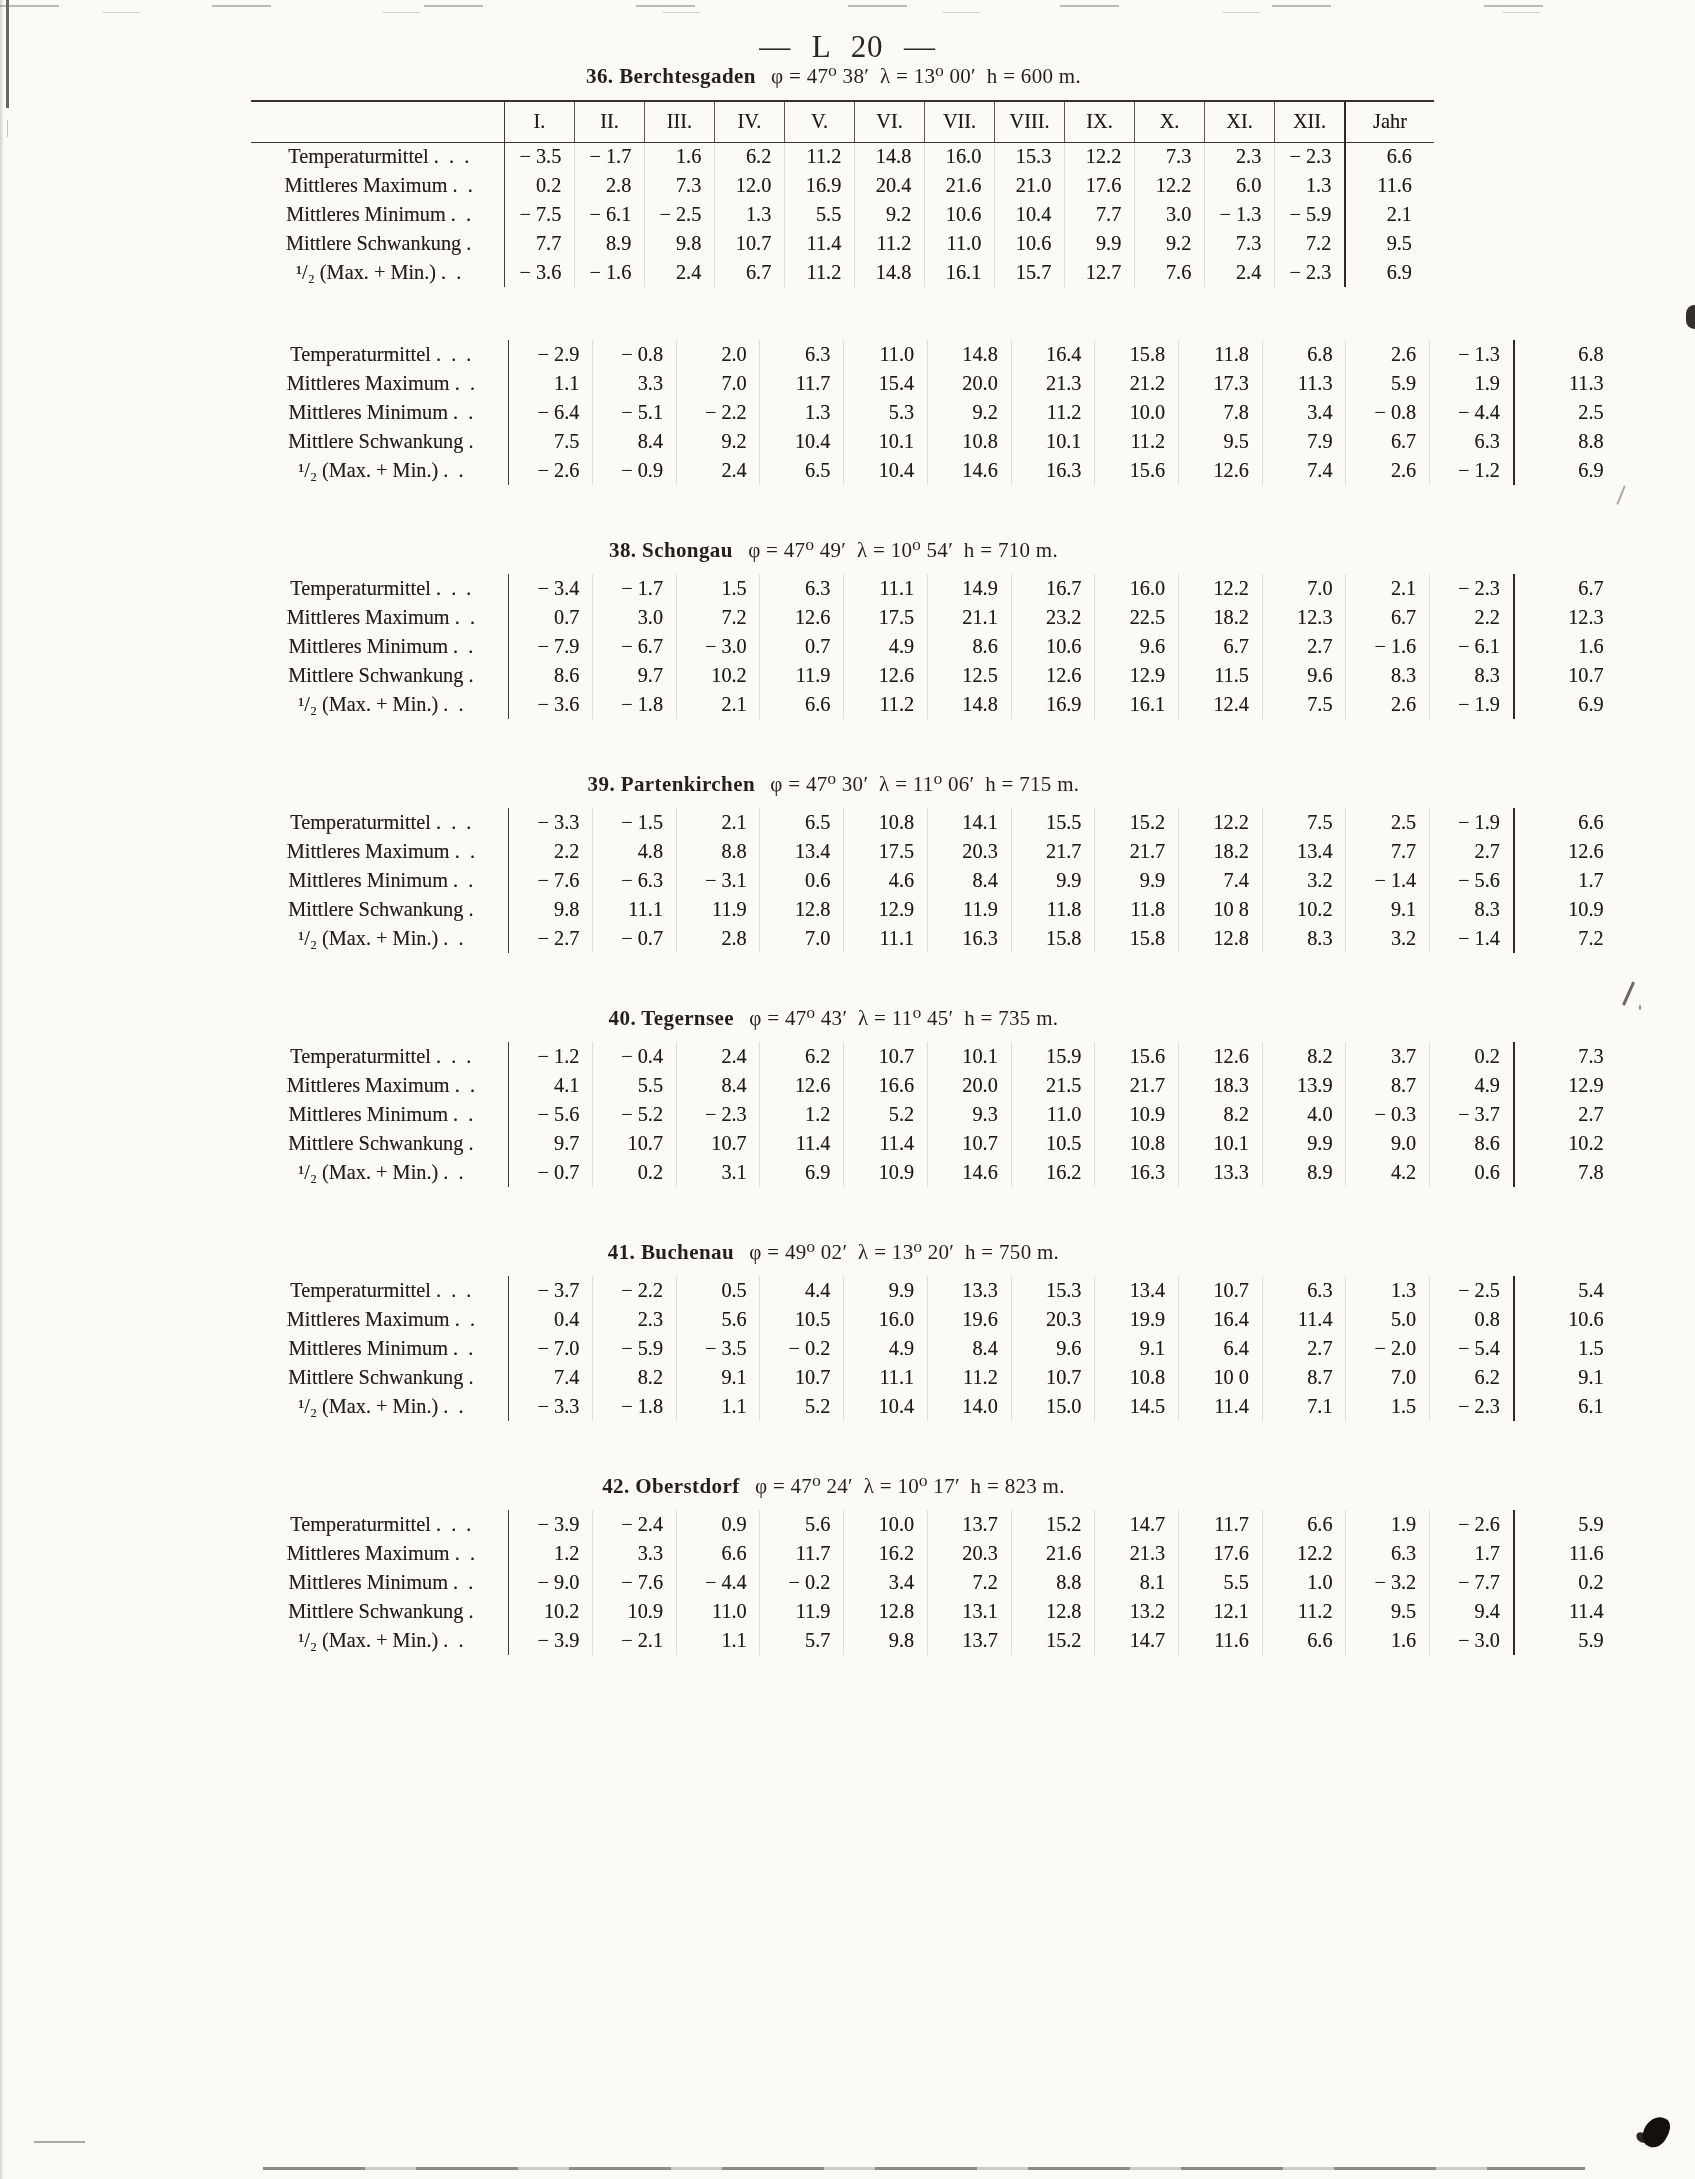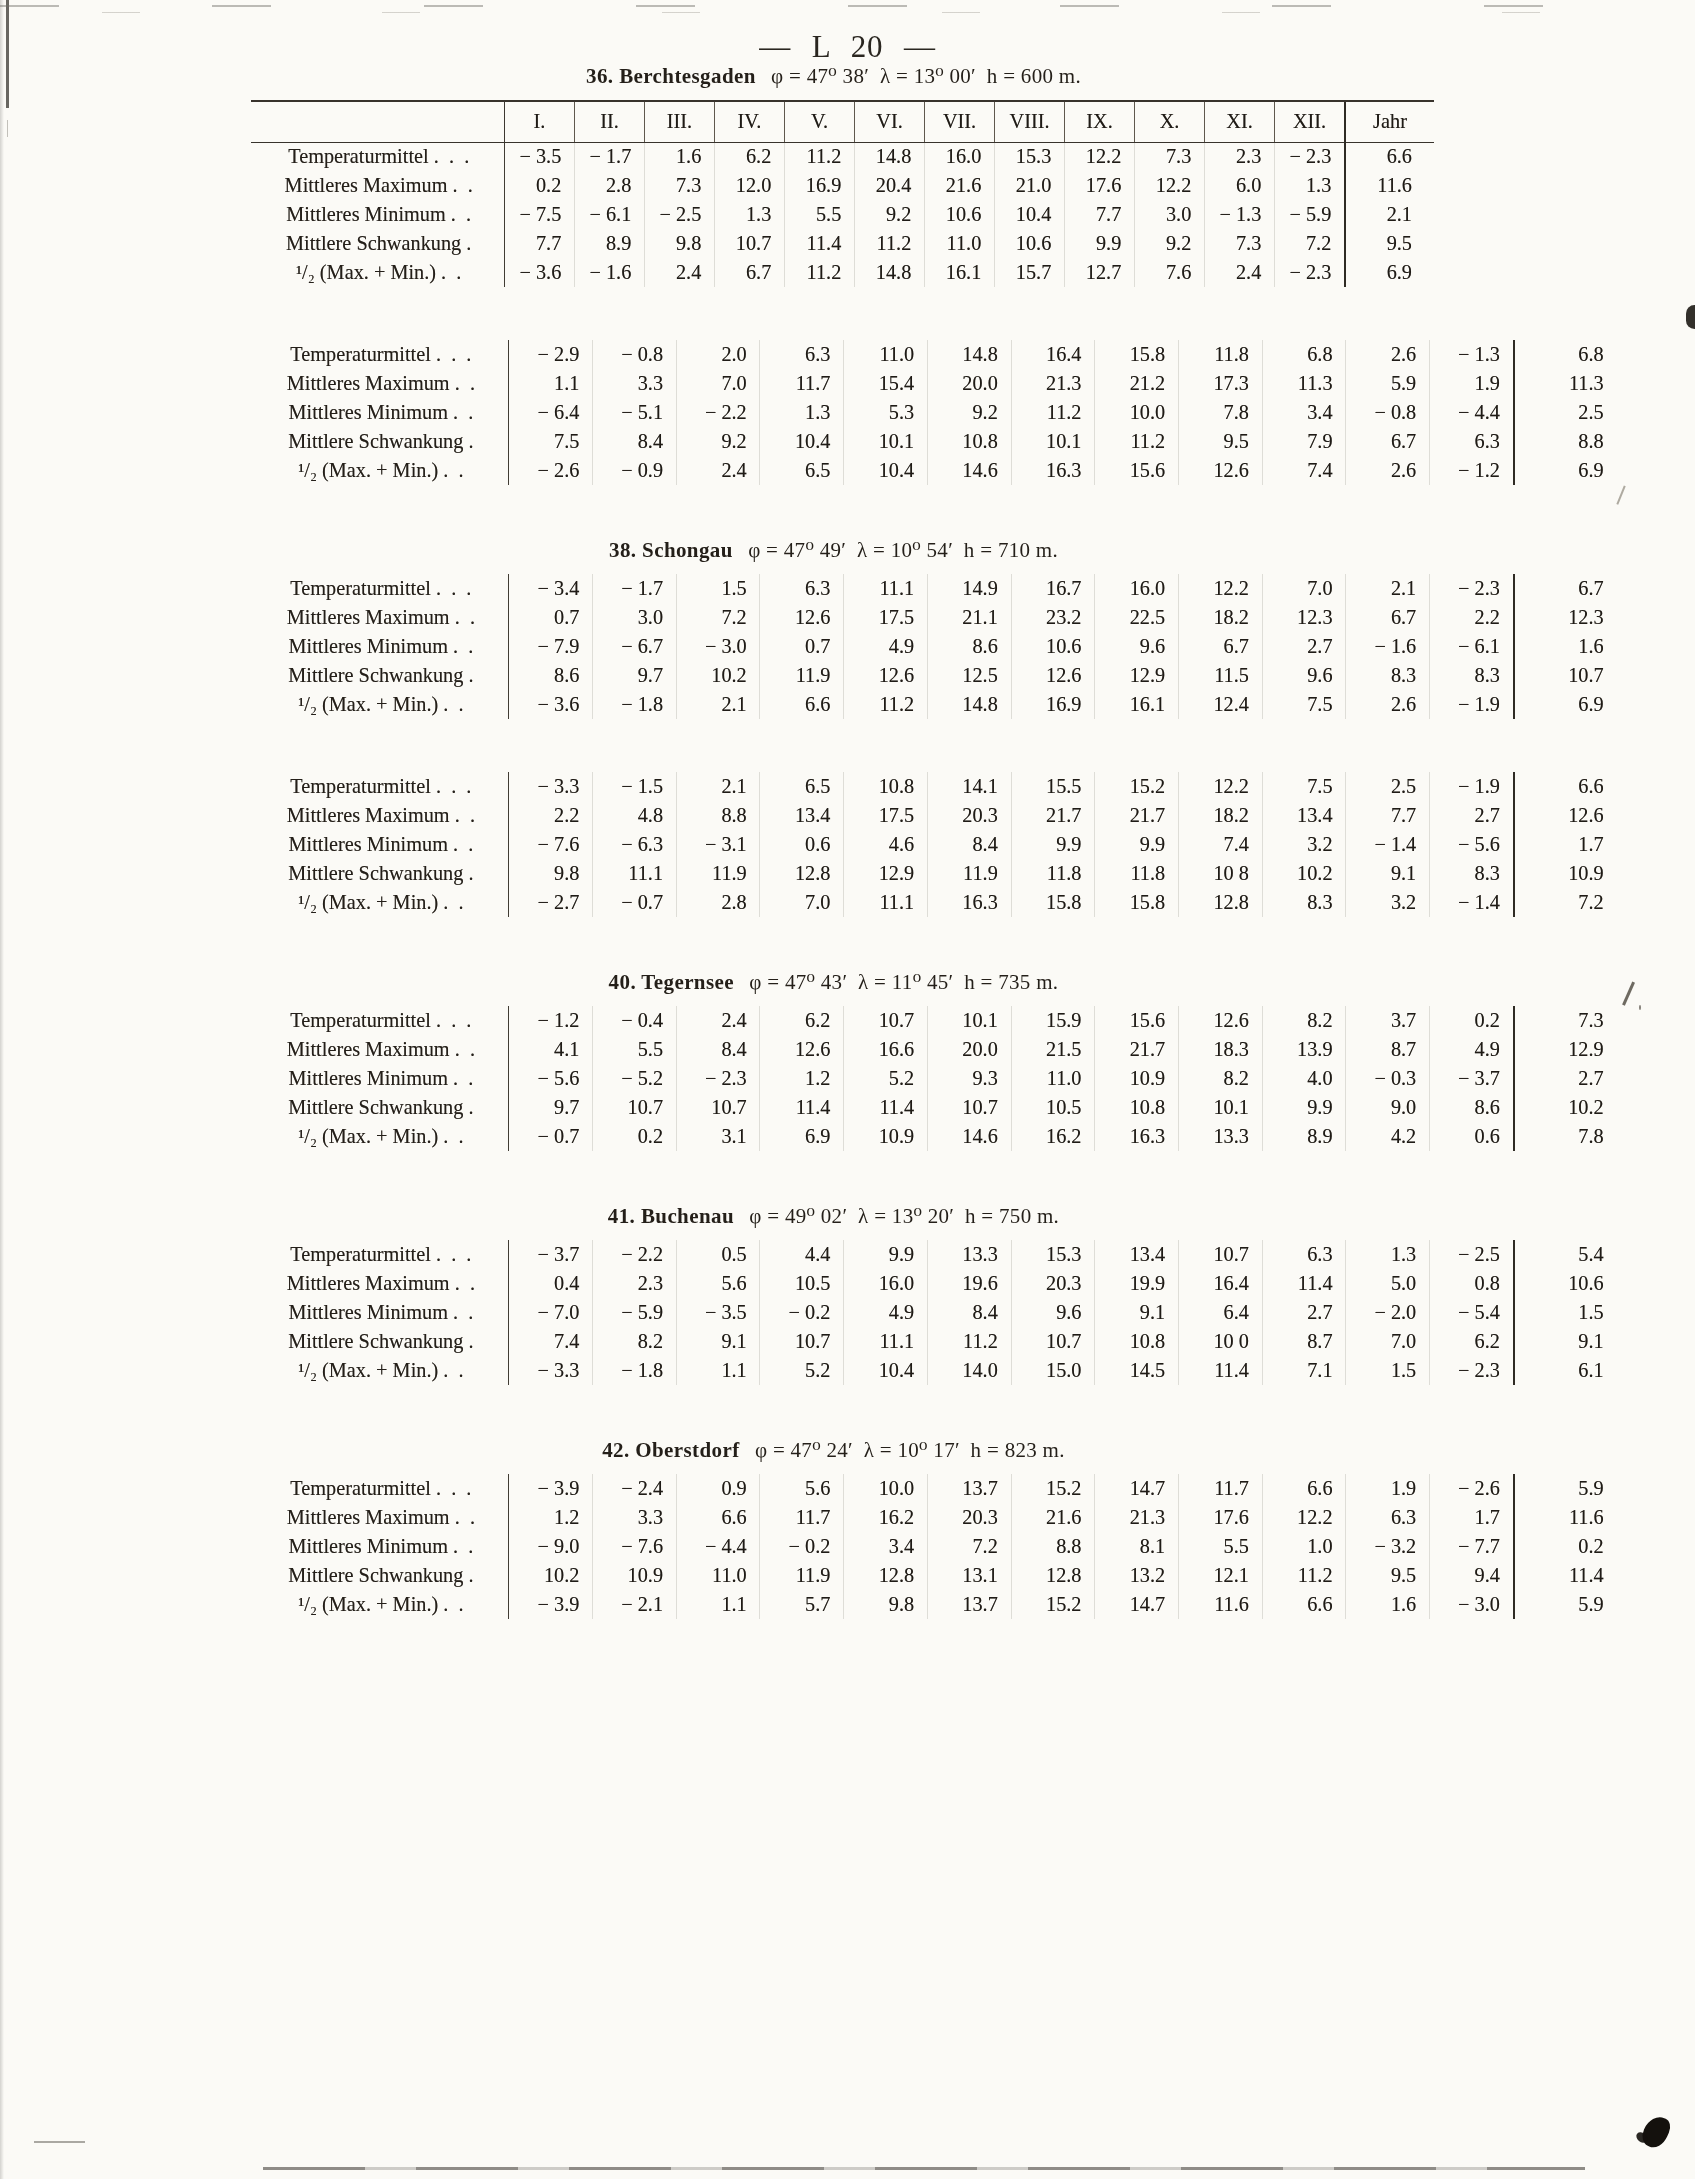--- a/index.html
+++ b/index.html
@@ -385,20 +385,21 @@
               <td class="num mon">12.4</td>
               <td class="num mon">7.5</td>
               <td class="num mon">2.6</td>
               <td class="num mon">− 1.9</td>
               <td class="num jahr">6.9</td>
             </tr>
           </tbody>
         </table>
       </section>
       <section class="station-block">
+        <div class="station-title"><span class="station-name">39. Partenkirchen</span><span class="station-coords">φ = 47⁰ 30′ λ = 11⁰ 06′ h = 715 m.</span></div>
         <table class="data-table">
           <tbody>
             <tr class="data-row">
               <td class="lbl-col row-label">Temperaturmittel . . .</td>
               <td class="num mon first">− 3.3</td>
               <td class="num mon">− 1.5</td>
               <td class="num mon">2.1</td>
               <td class="num mon">6.5</td>
               <td class="num mon">10.8</td>
               <td class="num mon">14.1</td>

